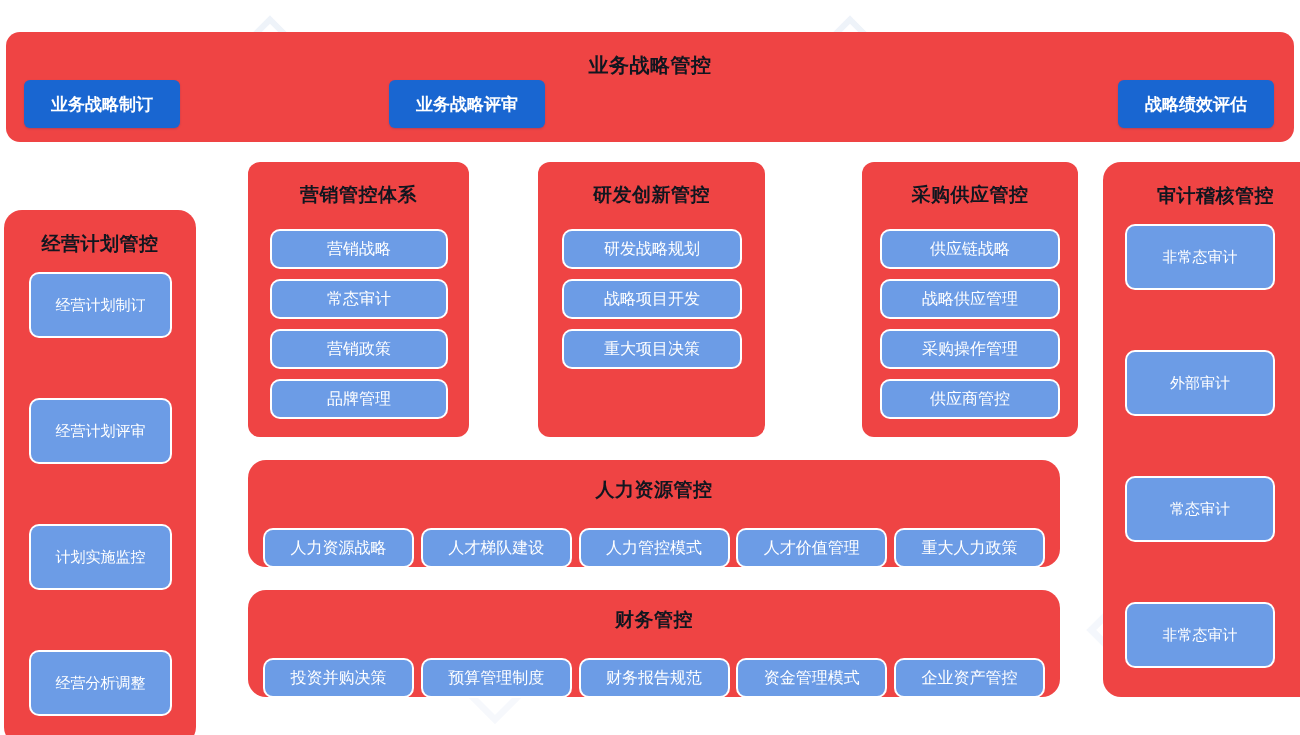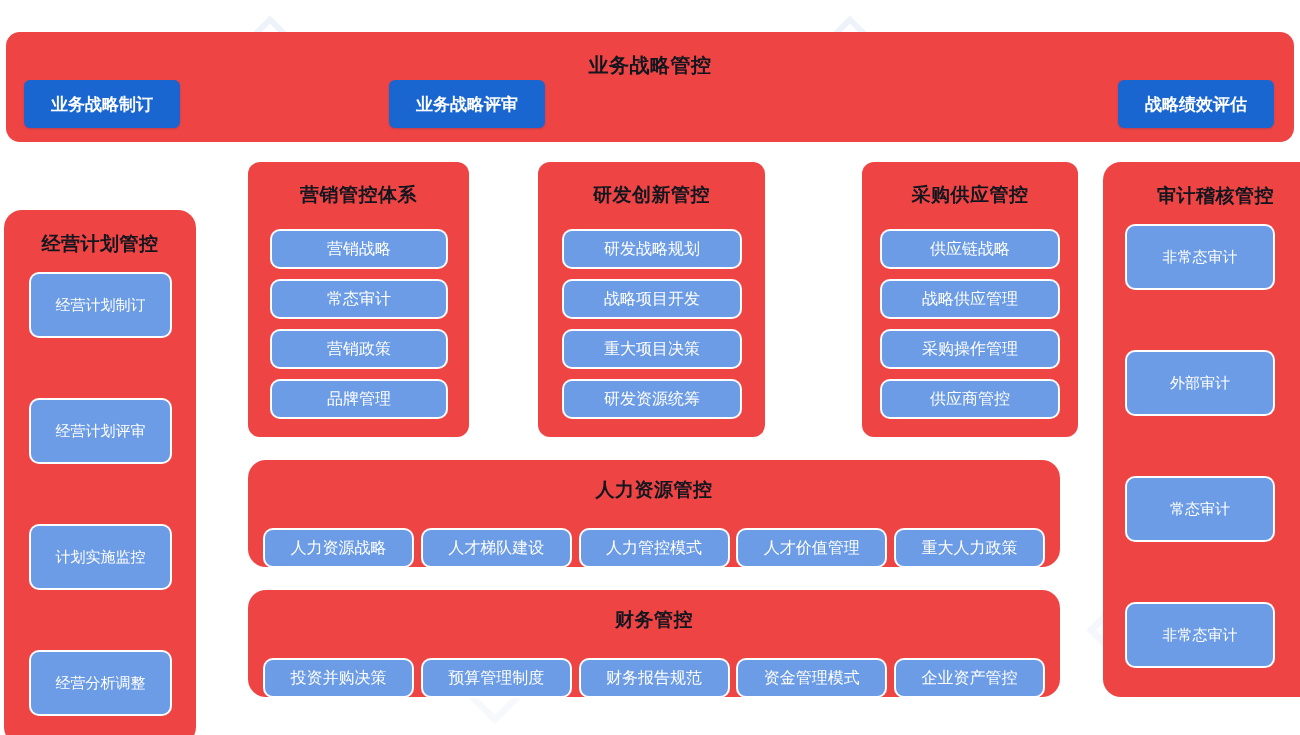--- a/index.html
+++ b/index.html
@@ -211,21 +211,20 @@
     <div class="btn-soft mid-b1">常态审计</div>
     <div class="btn-soft mid-b2">营销政策</div>
     <div class="btn-soft mid-b3">品牌管理</div>
   </div>
 
   <div class="panel col-mid" id="col-rnd">
     <div class="panel-title">研发创新管控</div>
     <div class="btn-soft mid-b0">研发战略规划</div>
     <div class="btn-soft mid-b1">战略项目开发</div>
     <div class="btn-soft mid-b2">重大项目决策</div>
-    <div class="btn-soft mid-b3">研发资源统筹</div>
   </div>
 
   <div class="panel col-mid" id="col-purchase">
     <div class="panel-title">采购供应管控</div>
     <div class="btn-soft mid-b0">供应链战略</div>
     <div class="btn-soft mid-b1">战略供应管理</div>
     <div class="btn-soft mid-b2">采购操作管理</div>
     <div class="btn-soft mid-b3">供应商管控</div>
   </div>
 

